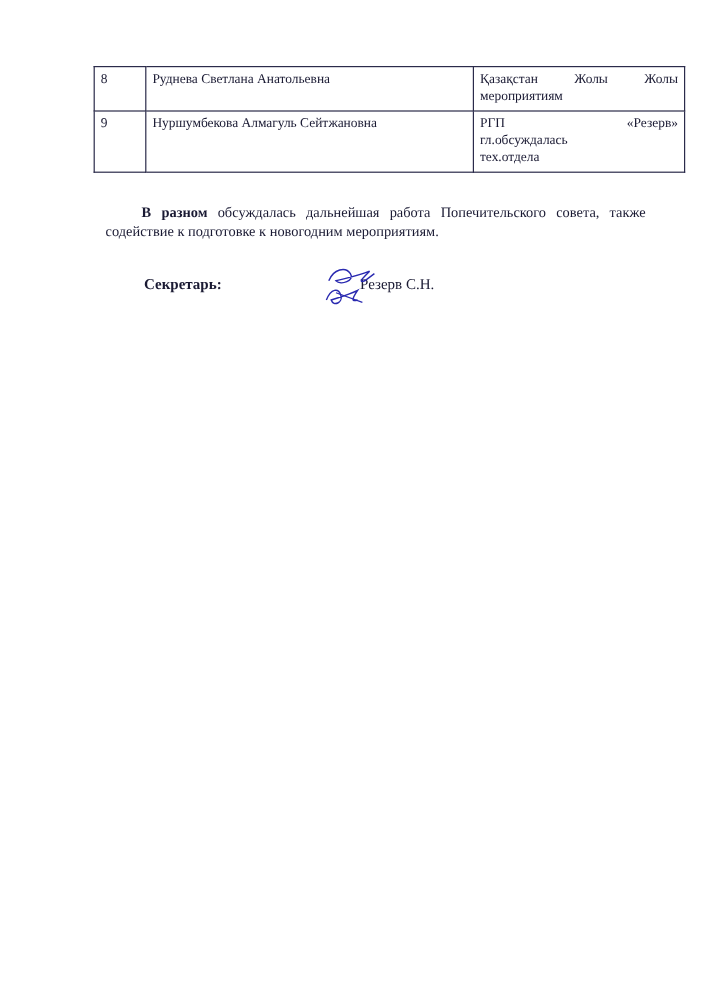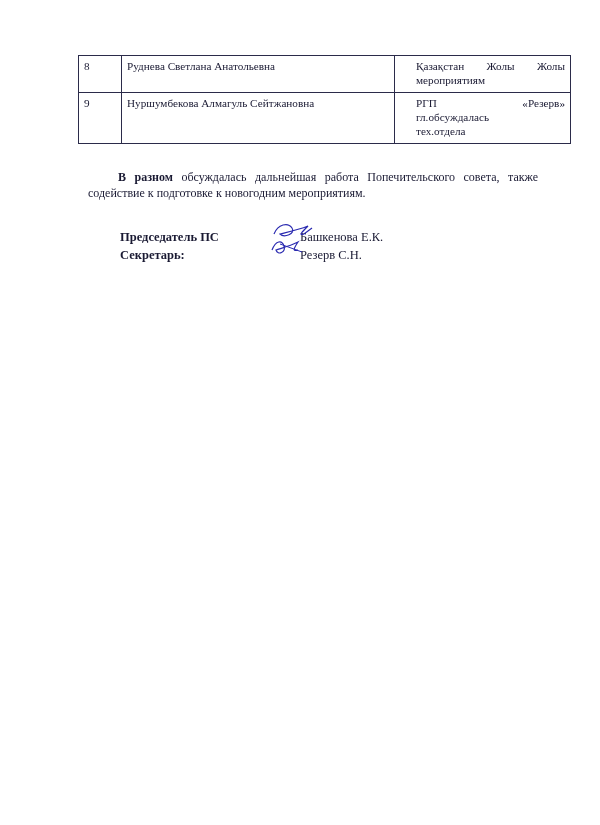--- a/index.html
+++ b/index.html
@@ -41,21 +41,20 @@
     text-align: left;
   }
   td.col-name {
     width: 262px;
   }
   td.col-org {
     width: 165px;
   }
   .org-line {
     display: block;
-    margin-left: 16px;
   }
   .org-just {
     display: flex;
     justify-content: space-between;
   }
   .org-just span {
     display: inline-block;
   }
   p.body-text {
     font-size: 12px;
@@ -132,22 +131,18 @@
 
   <p class="body-text"><b>В разном</b><span> обсуждалась дальнейшая работа Попечительского совета, также содействие к подготовке к новогодним мероприятиям.</span></p>
 
   <div class="signatures">
     <svg class="scribble" viewBox="0 0 80 44" xmlns="http://www.w3.org/2000/svg">
       <path d="M6 16 C10 6, 20 4, 24 10 C28 16, 16 20, 12 16 C20 14, 30 12, 40 8 C34 14, 30 18, 36 16 L44 10" fill="none" stroke="#2a2ab0" stroke-width="1.2"></path>
       <path d="M4 32 C8 22, 14 22, 16 28 C18 34, 10 38, 8 32 C14 30, 22 28, 30 24 C26 30, 24 34, 30 32" fill="none" stroke="#2a2ab0" stroke-width="1.2"></path>
       <path d="M12 26 L34 34" fill="none" stroke="#2a2ab0" stroke-width="1"></path>
     </svg>
     <div class="sig-row">
-      <span class="sig-role">Председатель ПС</span>
-      <span class="sig-name">Башкенова Е.К.</span>
-    </div>
-    <div class="sig-row">
       <span class="sig-role">Секретарь:</span>
       <span class="sig-name">Резерв С.Н.</span>
     </div>
   </div>
 
 </div>
 
 </body></html>

